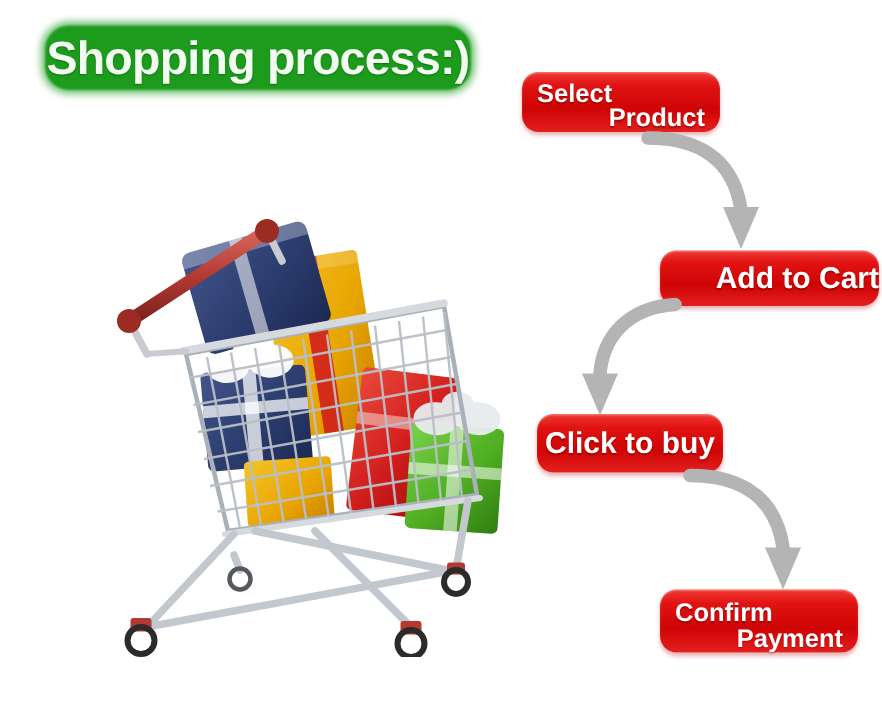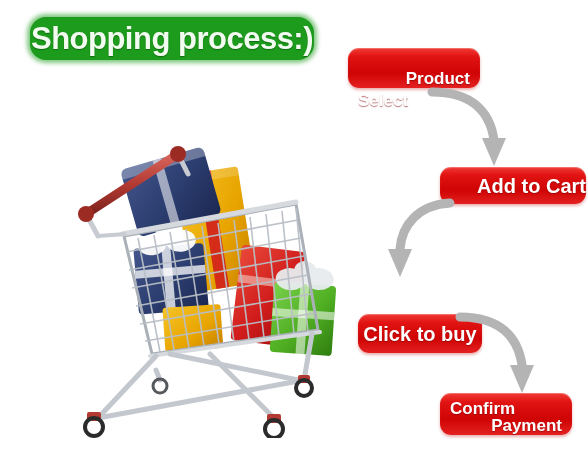--- a/index.html
+++ b/index.html
@@ -73,21 +73,21 @@
   }
 
   
   #btn-select-product {
     left: 348px;
     top: 48px;
     width: 132px;
     height: 40px;
     font-size: 17px;
   }
-  #btn-select-product .l1 { left: 10px;  top: 6px; margin-top: 38px; }
+  #btn-select-product .l1 { left: 10px;  top: 6px; }
   #btn-select-product .l2 { right: 10px; top: 22px; }
 
   
   #btn-add-to-cart {
     left: 440px;
     top: 167px;
     width: 146px;
     height: 37px;
     font-size: 20px;
   }
@@ -96,21 +96,20 @@
     text-align: right;
   }
 
   
   #btn-click-to-buy {
     left: 358px;
     top: 276px;
     width: 124px;
     height: 39px;
     font-size: 20px;
-    margin-top: 38px;
   }
   #btn-click-to-buy .l1 {
     left: 0; right: 0; top: 10px;
     text-align: center;
   }
 
   
   #btn-confirm-payment {
     left: 440px;
     top: 393px;

